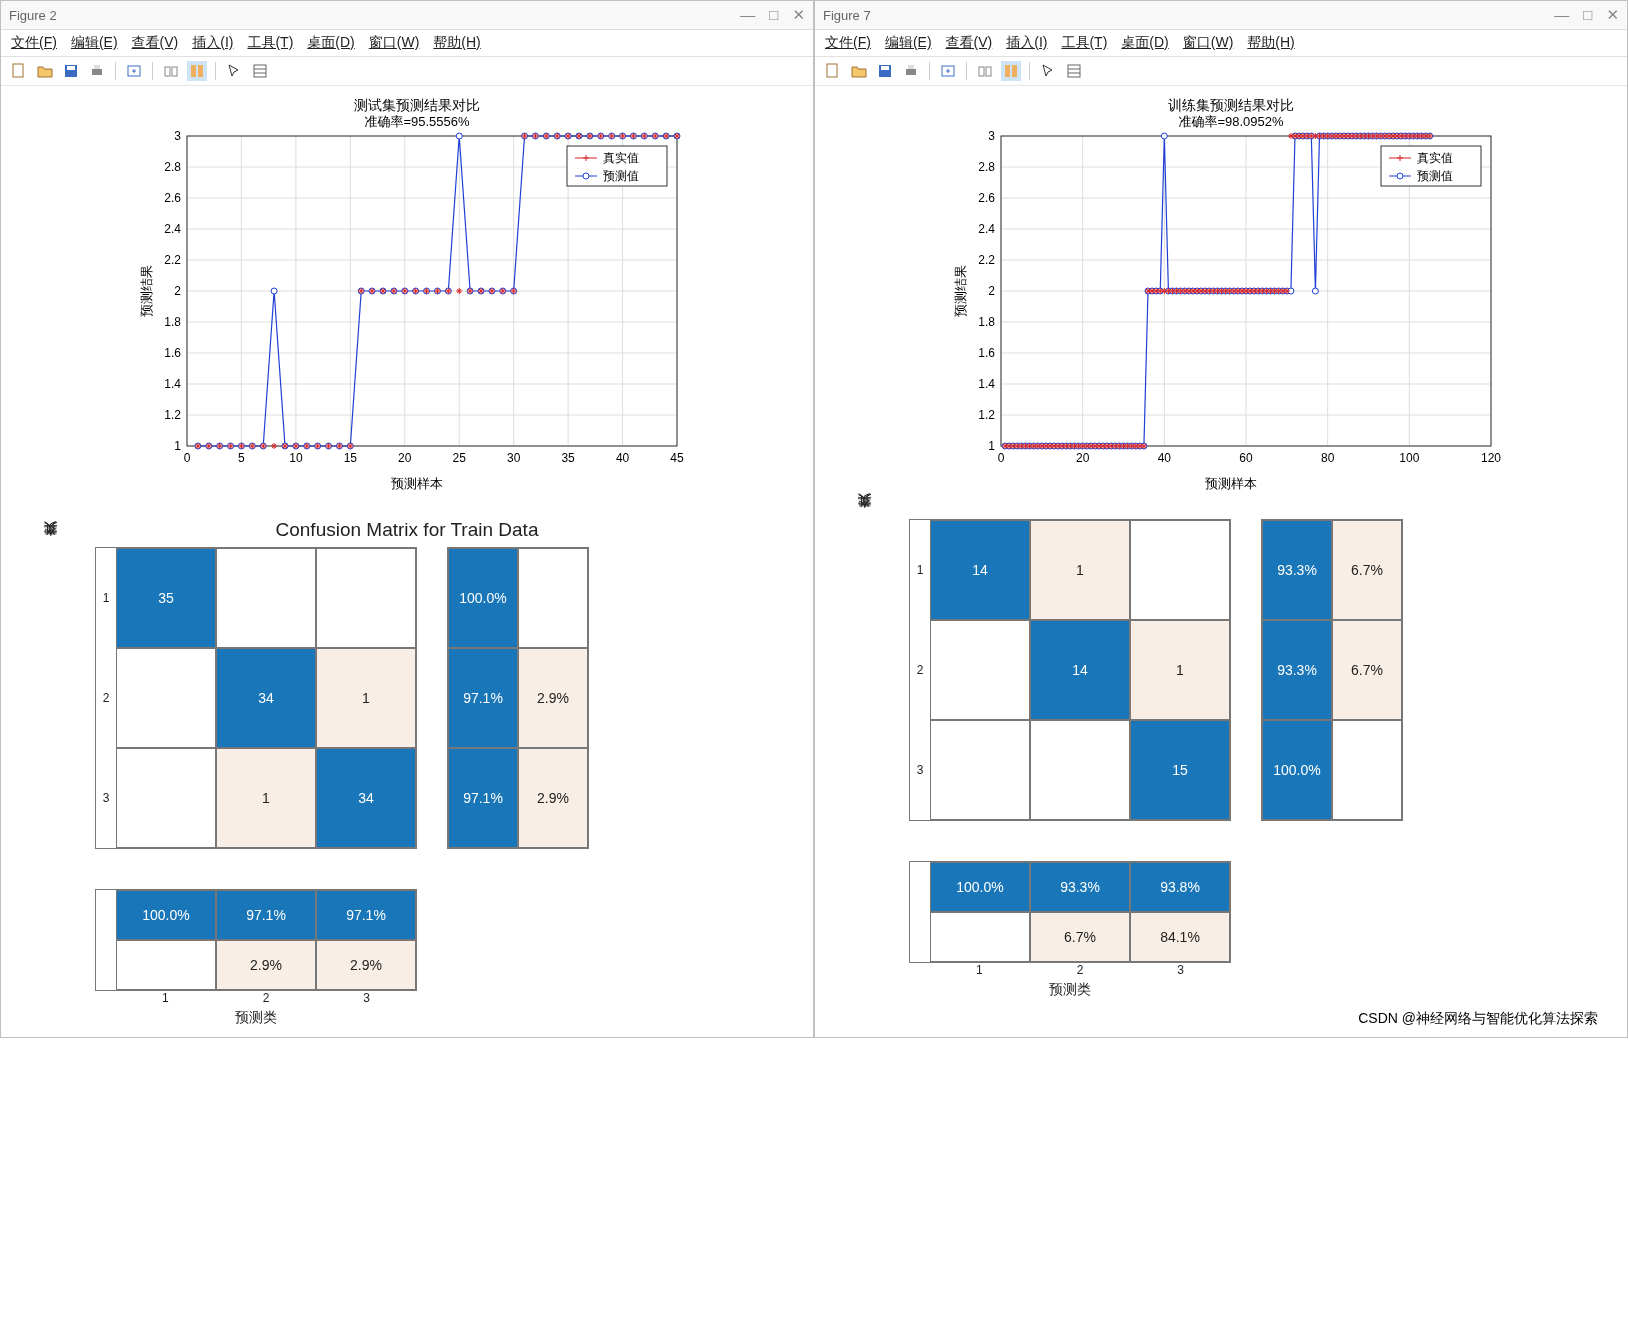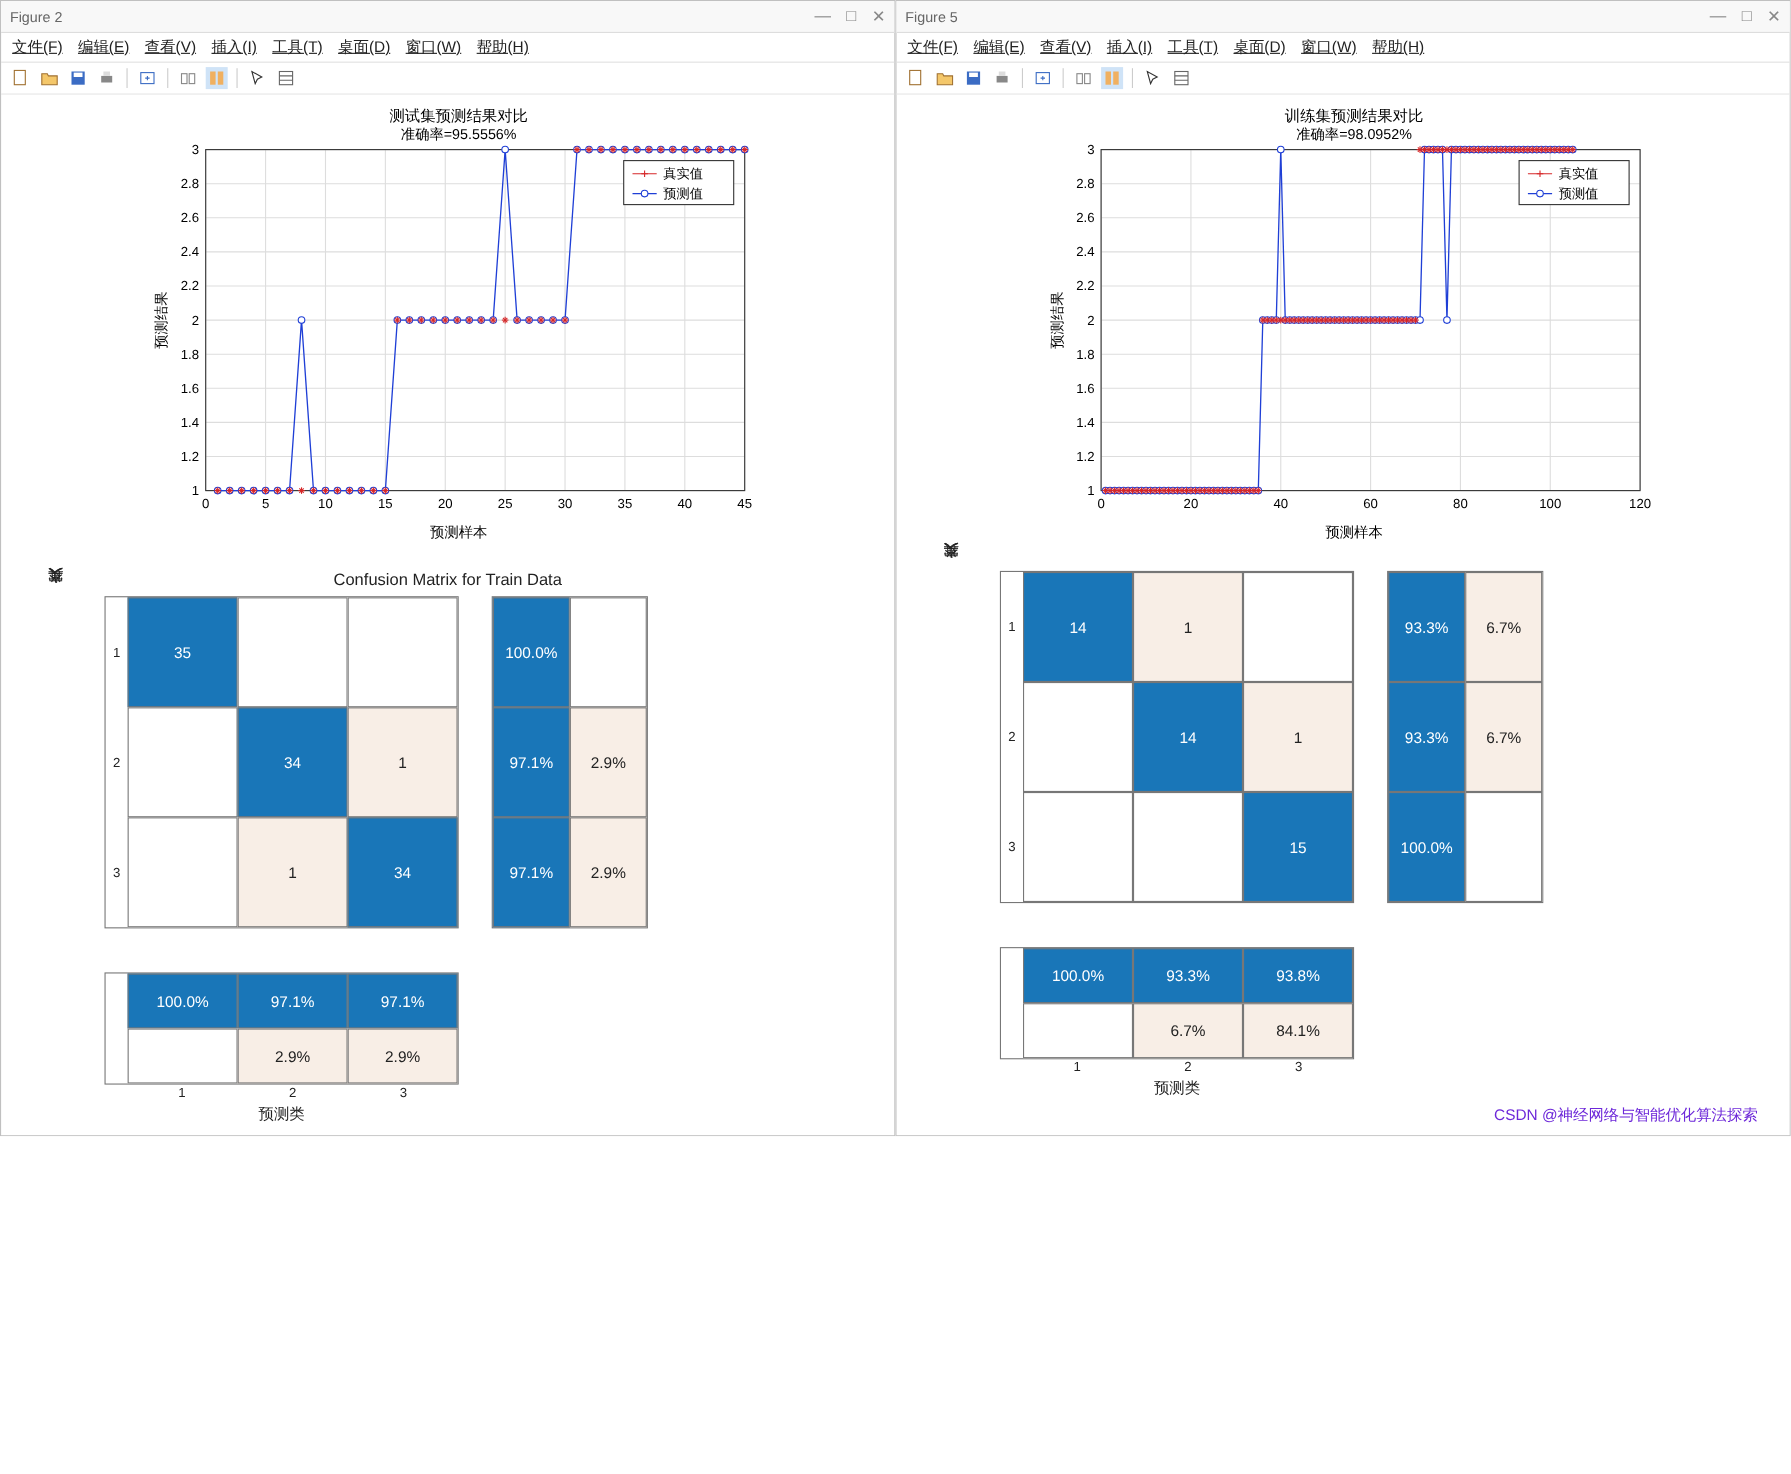--- a/index.html
+++ b/index.html
@@ -12,35 +12,35 @@
   .wctrl span { cursor:default; }
   .menubar { display:flex; gap:14px; padding:4px 10px; font-size:14px; border-bottom:1px solid #e0e0e0; }
   .menubar span { cursor:default;text-decoration:underline; }
   .toolbar { display:flex; gap:6px; padding:4px 8px; border-bottom:1px solid #e6e6e6; align-items:center; }
   .tbtn { width:20px; height:20px; display:flex; align-items:center; justify-content:center; border:1px solid transparent; }
   .tbtn svg { width:16px; height:16px; }
   .sep { width:1px; height:18px; background:#ccc; margin:0 2px; }
   .plotarea { padding:10px 20px 10px 40px; }
   svg.chart { width:100%; height:400px; background:#fff; }
   .cmwrap { padding:10px 40px; }
-  .cmtitle { text-align:center; font-size:15px; margin-bottom:6px; }
+  .cmtitle { text-align:center; font-size:19px; margin-bottom:6px; }
   .cmrow { display:flex; align-items:flex-start; gap:30px; }
   .cmgrid { display:grid; border:1px solid #777; }
   .cmcell { border:1px solid #777; display:flex; align-items:center; justify-content:center; font-size:14px; }
   .cmcell.big { width:100px; height:100px; }
   .cmcell.side { width:70px; height:100px; }
   .cmcell.bot { height:50px; }
   .blue { background:#1976b8; color:#fff; }
   .lt { background:#f8eee6; color:#222; }
   .wh { background:#fff; }
   .axlbl { font-size:14px; text-align:center; margin-top:4px; }
   .yname { writing-mode:vertical-rl; transform:rotate(180deg); font-size:14px; margin-right:6px; display:flex; align-items:center; }
   .botgrid { display:grid; border:1px solid #777; }
   .ticks { display:flex; justify-content:space-around; }
-  .watermark { position:absolute; right:30px; bottom:10px; color:#6d28d9; font-size:14px; }
+  .watermark { position:absolute; right:30px; bottom:10px; color:#000000; font-size:14px; }
 </style>
 </head>
 <body>
 
 <div class="wrap" style="position:relative">
 
   <div class="figwin">
     <div class="titlebar">
       <span class="wt">Figure 2</span>
       <div class="wctrl">
@@ -538,21 +538,21 @@
             <div class="cmcell side lt">2.9%</div>
             <div class="cmcell side blue">97.1%</div>
             <div class="cmcell side lt">2.9%</div>
           </div>
       </div>
     </div>
   </div>
 
   <div class="figwin">
     <div class="titlebar">
-      <span class="wt">Figure 5</span>
+      <span class="wt">Figure 7</span>
       <div class="wctrl">
         <span>—</span>
         <span>□</span>
         <span>✕</span>
       </div>
     </div>
     <div class="menubar">
       <span>文件(F)</span>
       <span>编辑(E)</span>
       <span>查看(V)</span>

